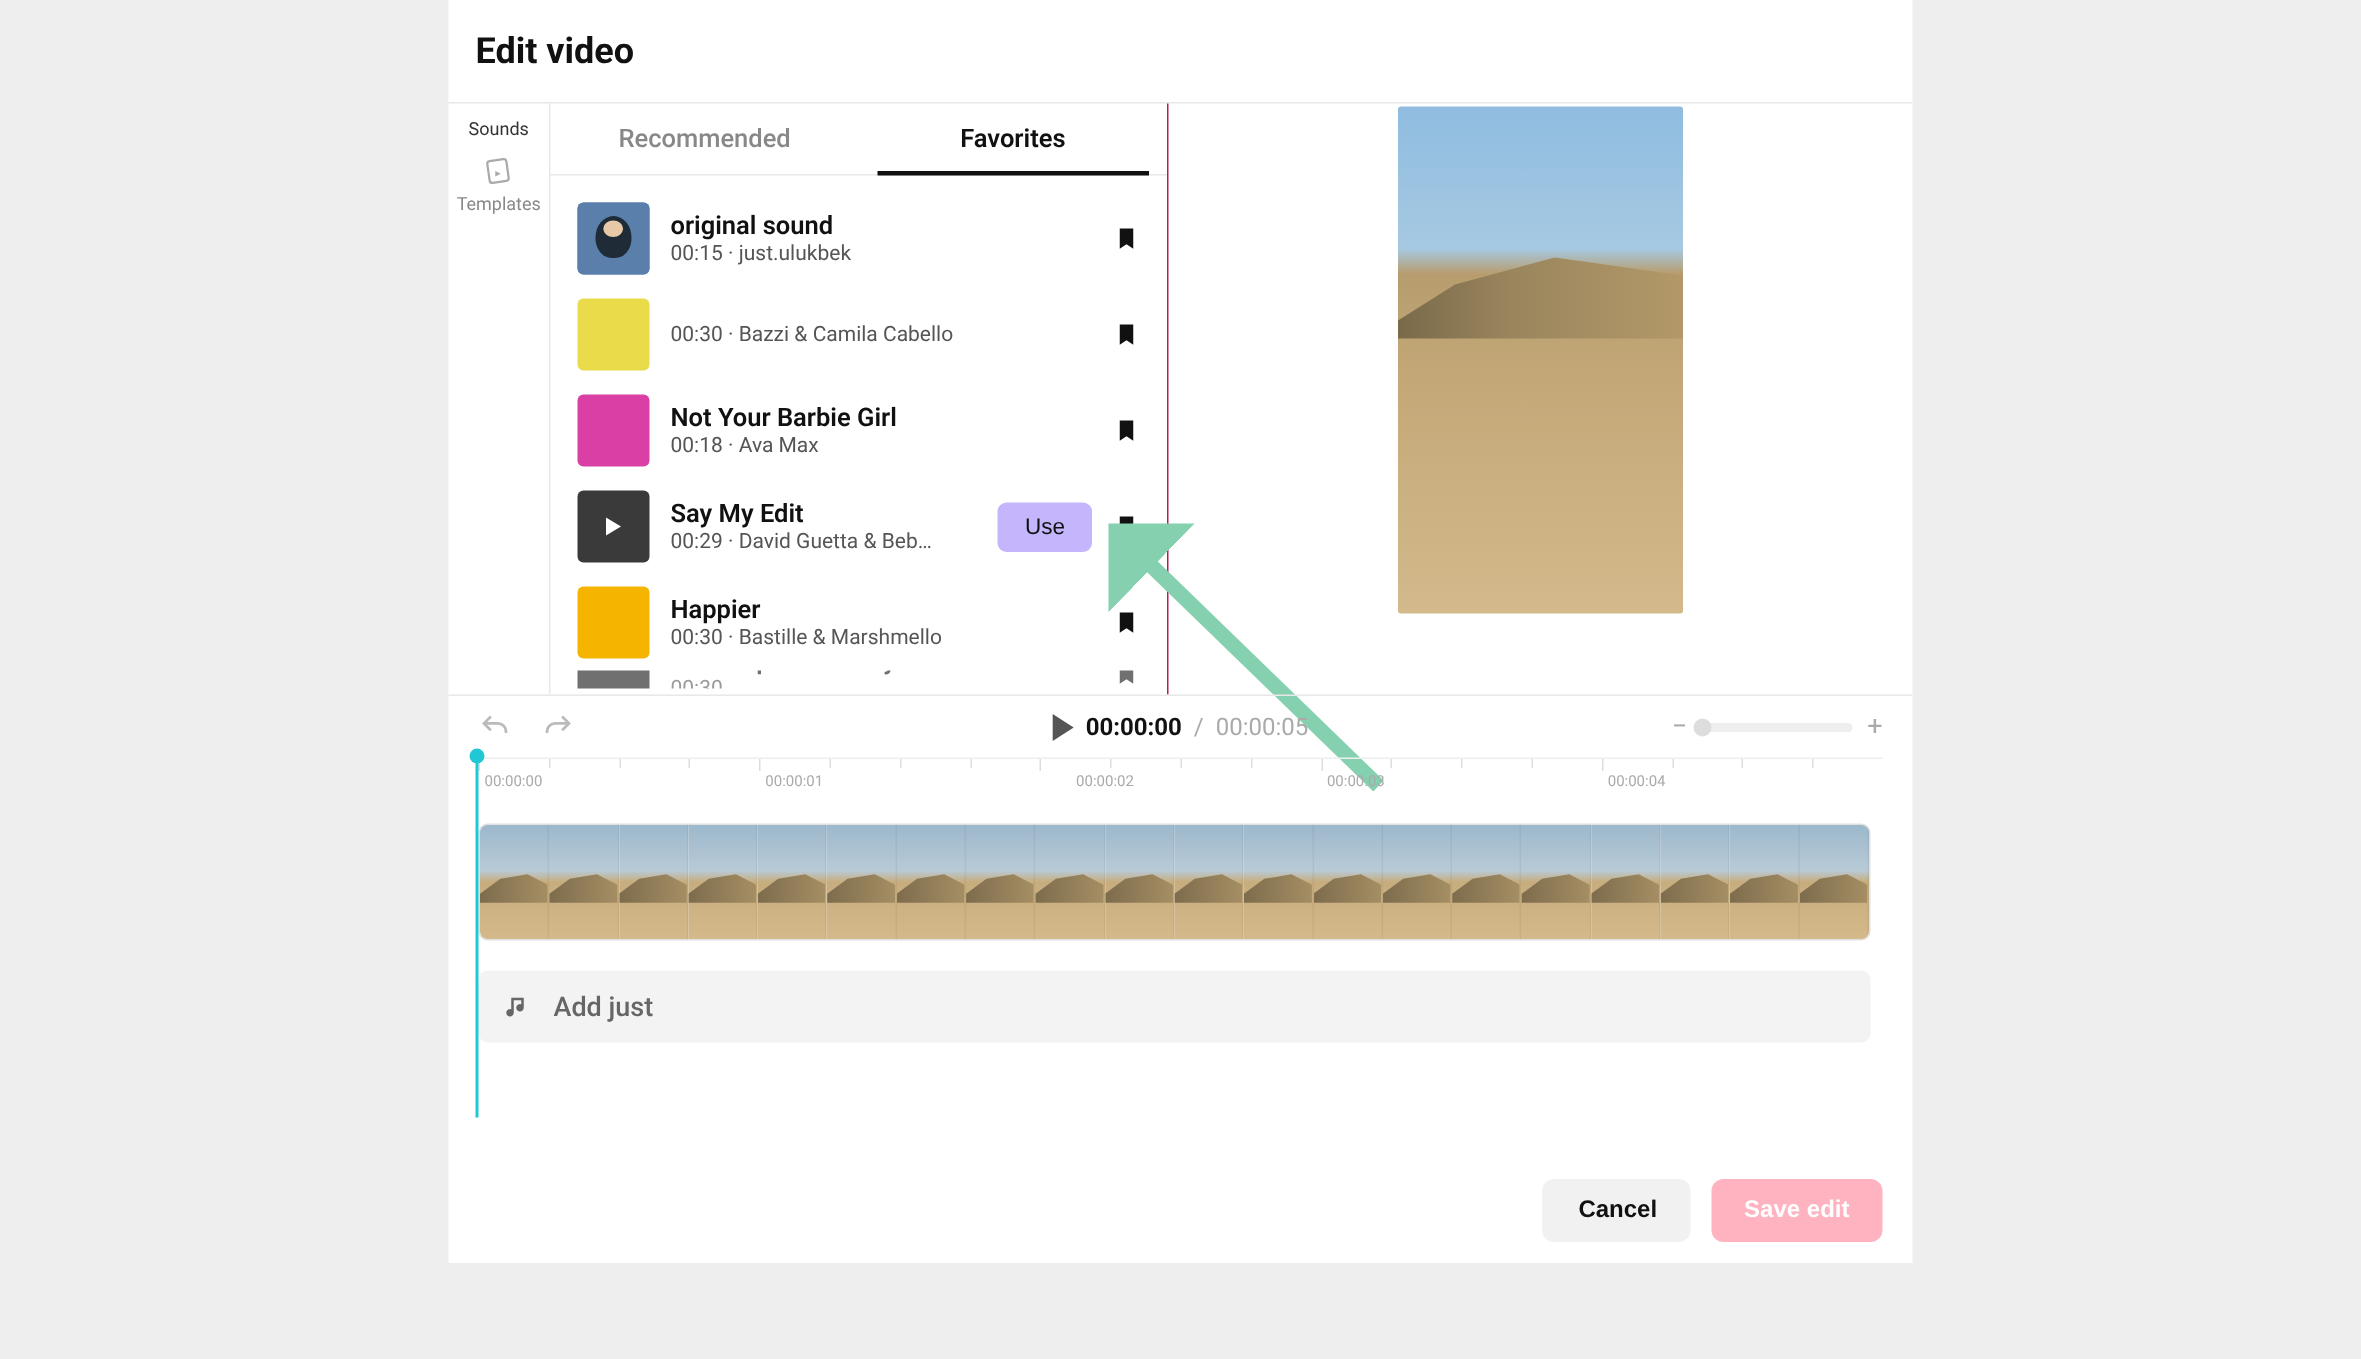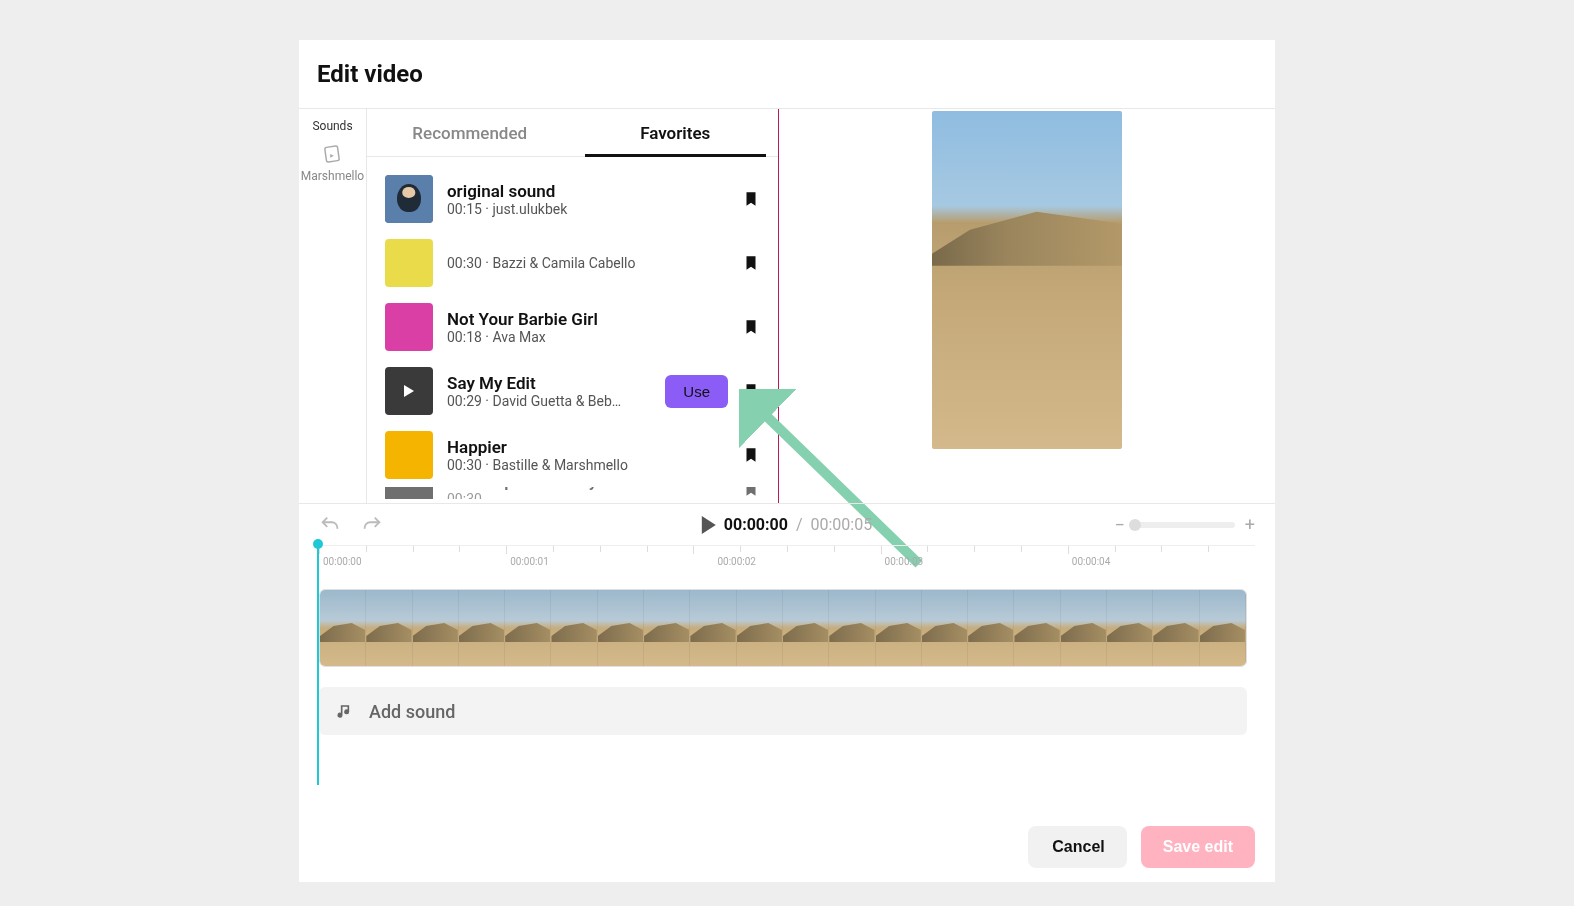--- a/index.html
+++ b/index.html
@@ -1,38 +1,38 @@
 <!DOCTYPE html>
 <html><head>
 <meta charset="utf-8">
 <style>
   * { box-sizing: border-box; margin: 0; padding: 0; }
   body { font-family: -apple-system, BlinkMacSystemFont, "Segoe UI", Roboto, Helvetica, Arial, sans-serif; background: #eee; width: 1574px; height: 906px; overflow: hidden; }
   .app { background: #fff; width: 976px; height: 842px; margin: 0 auto; position: relative; }
-  .page-title { font-size: 24px; font-weight: 700; padding: 20px 0 20px 18px; color:#111;margin-top:40px; }
+  .page-title { font-size: 24px; font-weight: 700; padding: 20px 0 20px 18px; color:#111; }
   .main-row { display: flex; border-top: 1px solid #e8e8e8; height: 395px; position: relative; }
   
   .left-rail { width: 68px; border-right: 1px solid #e8e8e8; display: flex; flex-direction: column; align-items: center; padding-top: 10px; gap: 10px; }
   .rail-item { display:flex; flex-direction:column; align-items:center; gap:4px; font-size:12px; color:#333; cursor:pointer; }
   .rail-item.secondary { color:#888; }
   .rail-icon { width:22px; height:22px; display:flex; align-items:center; justify-content:center; }
   
   .sounds-panel { width:412px; border-right:1px solid #be185d; display:flex; flex-direction:column; }
   .tabs { display:flex; height:48px; border-bottom:1px solid #e8e8e8; }
   .tab { flex:1; display:flex; align-items:center; justify-content:center; font-size:17px; font-weight:500; color:#888; cursor:pointer; position:relative; }
   .tab.active { color:#111; font-weight:600; }
   .tab.active::after { content:""; position:absolute; bottom:-1px; left:12px; right:12px; height:3px; background:#111; }
   .sound-list { flex:1; overflow:hidden; padding:10px 14px 0 14px; }
   .sound-row { display:flex; align-items:center; gap:14px; padding:8px 4px; }
   .thumb { width:48px; height:48px; border-radius:4px; flex:0 0 48px; position:relative; }
   .thumb.play::after { content:""; position:absolute; left:50%; top:50%; transform:translate(-50%,-50%); width:0; height:0; border-left:10px solid #fff; border-top:6px solid transparent; border-bottom:6px solid transparent; }
   .sound-info { flex:1; min-width:0; }
   .sound-title { font-size:17px; font-weight:600; color:#111; white-space:nowrap; overflow:hidden; text-overflow:ellipsis; }
   .sound-meta { font-size:14px; color:#555; white-space:nowrap; overflow:hidden; text-overflow:ellipsis; }
-  .use-btn { background:#8b5cf6; border:none; border-radius:6px; padding:8px 18px; font-size:15px; font-weight:500; color:#111; cursor:pointer; }
+  .use-btn { background:#c4b5fd; border:none; border-radius:6px; padding:8px 18px; font-size:15px; font-weight:500; color:#111; cursor:pointer; }
   .bookmark { width:18px; height:22px; flex:0 0 18px; cursor:pointer; }
   .bookmark svg { width:18px; height:22px; fill:#111; }
   
   .preview-area { flex:1; display:flex; align-items:flex-start; justify-content:center; padding-top: 2px; }
   .preview { width:190px; height:338px; border-radius:2px; background: linear-gradient(to bottom, #8fbce0 0%, #a6c9e2 28%, #b79d6e 33%, #c4a878 55%, #cbb081 75%, #d3b98b 100%); position:relative; overflow:hidden; }
   .preview::before { content:""; position:absolute; top:28%; left:0; right:0; height:60px; background: linear-gradient(to right, #7a6a4a 0%, #9a855d 40%, #b39969 100%); clip-path: polygon(0% 80%, 20% 40%, 55% 10%, 100% 30%, 100% 100%, 0% 100%); }
   
   .arrow-annot { position:absolute; left:440px; top:280px; pointer-events:none; }
   
   .controls { height:42px; border-top:1px solid #e8e8e8; display:flex; align-items:center; padding:0 20px; gap:16px; position:relative; }
@@ -83,21 +83,21 @@
       <div class="rail-item">
         <span>Sounds</span>
       </div>
       <div class="rail-item secondary">
         <span class="rail-icon">
           <svg viewBox="0 0 24 24" width="22" height="22" fill="none" stroke="#aaa" stroke-width="1.6">
               <rect x="5" y="4" width="14" height="16" rx="2" transform="rotate(-8 12 12)"></rect>
               <path d="M10 12l4 2-4 2z" fill="#aaa" stroke="none"></path>
             </svg>
         </span>
-        <span>Marshmello</span>
+        <span>Templates</span>
       </div>
     </div>
 
     <div class="sounds-panel">
       <div class="tabs">
         <div class="tab">Recommended</div>
         <div class="tab active">Favorites</div>
       </div>
       <div class="sound-list" id="sound-list">
           <div class="sound-row">
@@ -259,21 +259,21 @@
         <div class="frame"></div>
         <div class="frame"></div>
         <div class="frame"></div>
       </div>
     <div class="sound-track">
       <span class="music-note">
         <svg viewBox="0 0 24 24" width="20" height="20" fill="#666">
             <path d="M9 17a3 3 0 11-2-2.83V5h10v8a3 3 0 11-2-2.83V7H9v10z"></path>
           </svg>
       </span>
-      <span class="add-sound-label">Add sound</span>
+      <span class="add-sound-label">Add just</span>
     </div>
   </div>
 
   <div class="footer">
     <button class="btn btn-cancel">Cancel</button>
     <button class="btn btn-save">Save edit</button>
   </div>
 </div>
 
 </body></html>

